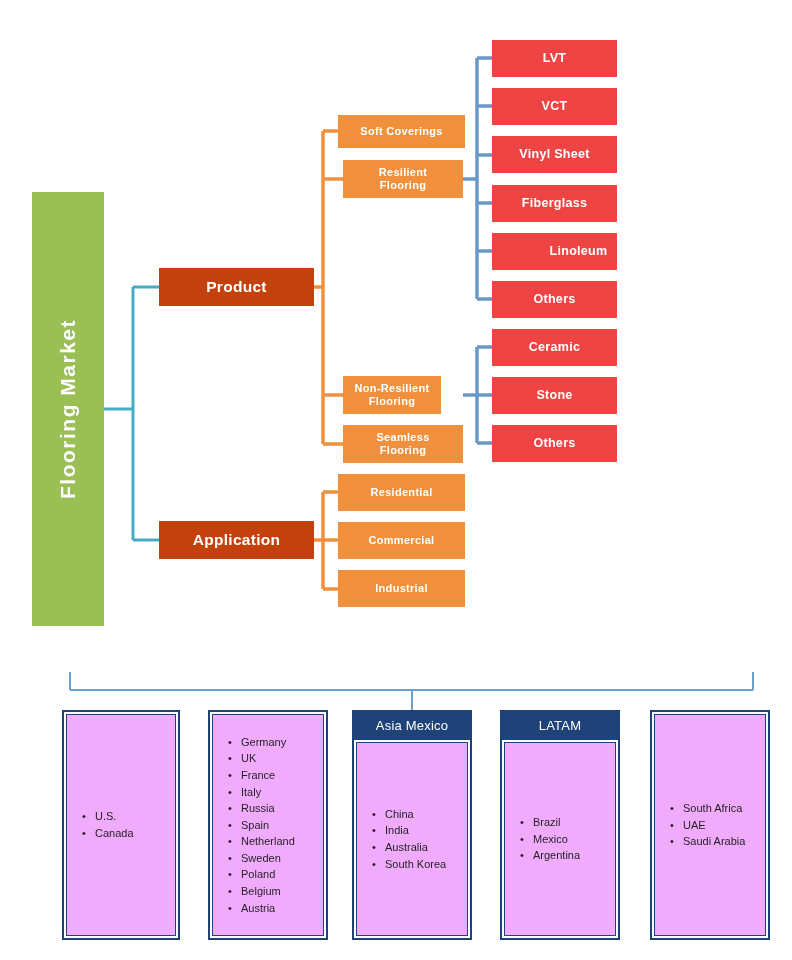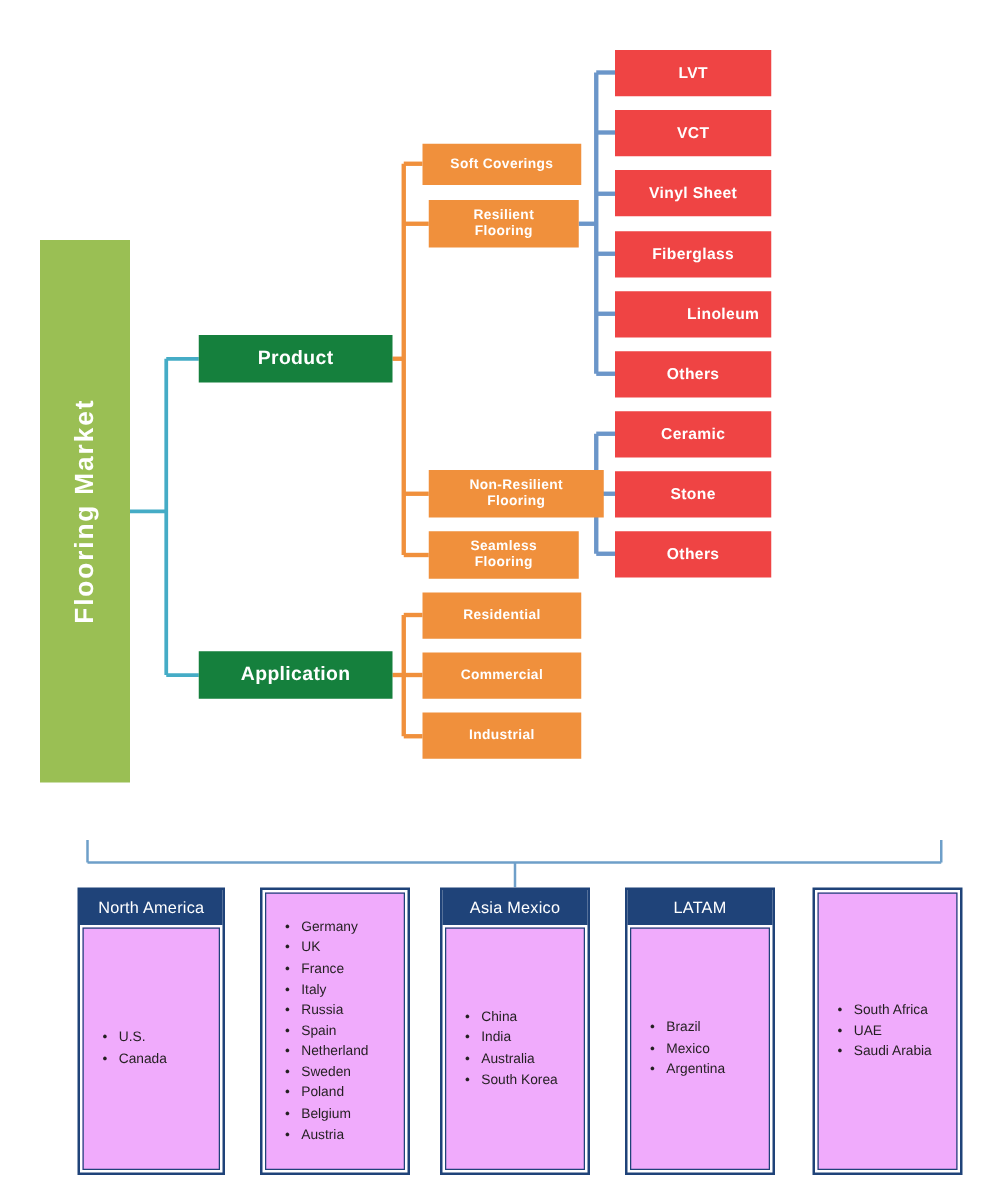--- a/index.html
+++ b/index.html
@@ -44,39 +44,39 @@
     letter-spacing: 1.5px;
   }
   .root-label {
     writing-mode: vertical-rl;
     transform: rotate(180deg);
     display: block;
     font-weight: bold;
   }
   
   .l1 {
-    background: #15803d;
+    background: #c2410c;
     font-size: 15.5px;
     width: 155px;
     height: 38px;
     left: 159px;
   }
   .l1.product { top: 268px; }
   .l1.application { top: 521px; }
 
   
   .l2 {
     background: #F0903C;
     font-size: 11px;
     left: 338px;
     width: 127px;
   }
   .l2.soft      { top: 115px; height: 33px; }
   .l2.resilient { top: 160px; height: 38px; left: 343px; width: 120px; }
-  .l2.nonres    { top: 376px; height: 38px; left: 343px; width: 140px; }
+  .l2.nonres    { top: 376px; height: 38px; left: 343px; width: 98px; }
   .l2.seamless  { top: 425px; height: 38px; left: 343px; width: 120px; }
   .l2.residential { top: 474px; height: 37px; }
   .l2.commercial  { top: 522px; height: 37px; }
   .l2.industrial  { top: 570px; height: 37px; }
 
   
   .l3 {
     background: #ef4444;
     font-size: 12.5px;
     left: 492px;
@@ -229,21 +229,20 @@
 <div class="node l3 b2">Vinyl Sheet</div>
 <div class="node l3 b3">Fiberglass</div>
 <div class="node l3 b4">Linoleum</div>
 <div class="node l3 b5">Others</div>
 
 <div class="node l3 c0">Ceramic</div>
 <div class="node l3 c1">Stone</div>
 <div class="node l3 c2">Others</div>
 
 <div class="region na">
-  <div class="region-header">North America</div>
   <div class="region-body">
     <ul>
         <li>U.S.</li>
         <li>Canada</li>
       </ul>
   </div>
 </div>
 
 <div class="region eu">
   <div class="region-body">

